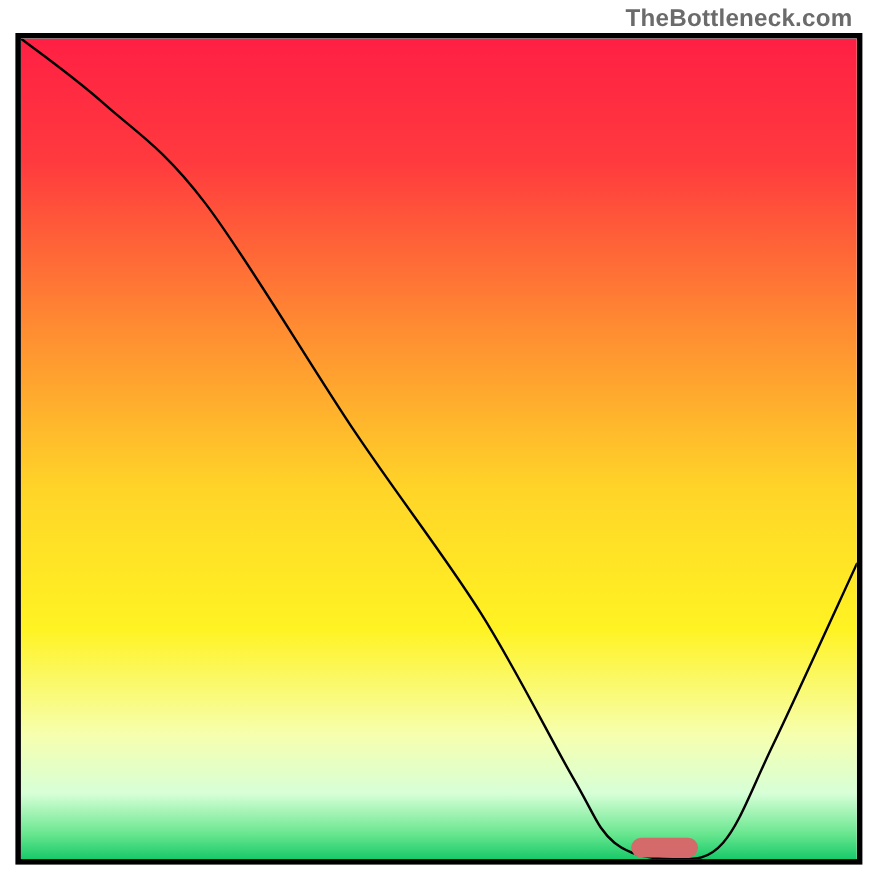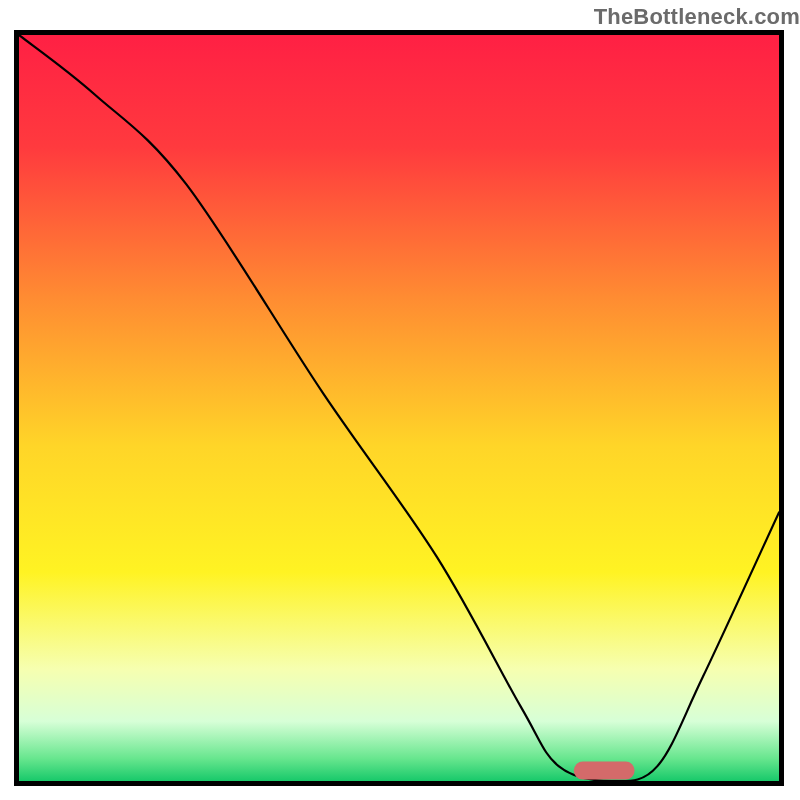--- a/index.html
+++ b/index.html
@@ -12,21 +12,21 @@
     font-family: Arial, Helvetica, sans-serif;
   }
   .container {
     position: relative;
     width: 800px;
     height: 800px;
   }
   .watermark {
     position: absolute;
     top: 4px;
-    right: 0;
+    right: 25px;
     font-size: 22px;
     font-weight: 600;
     color: #6b6b6b;
     letter-spacing: 0.2px;
   }
   .plot-wrap {
     position: absolute;
     left: 14px;
     top: 30px;
     width: 770px;

